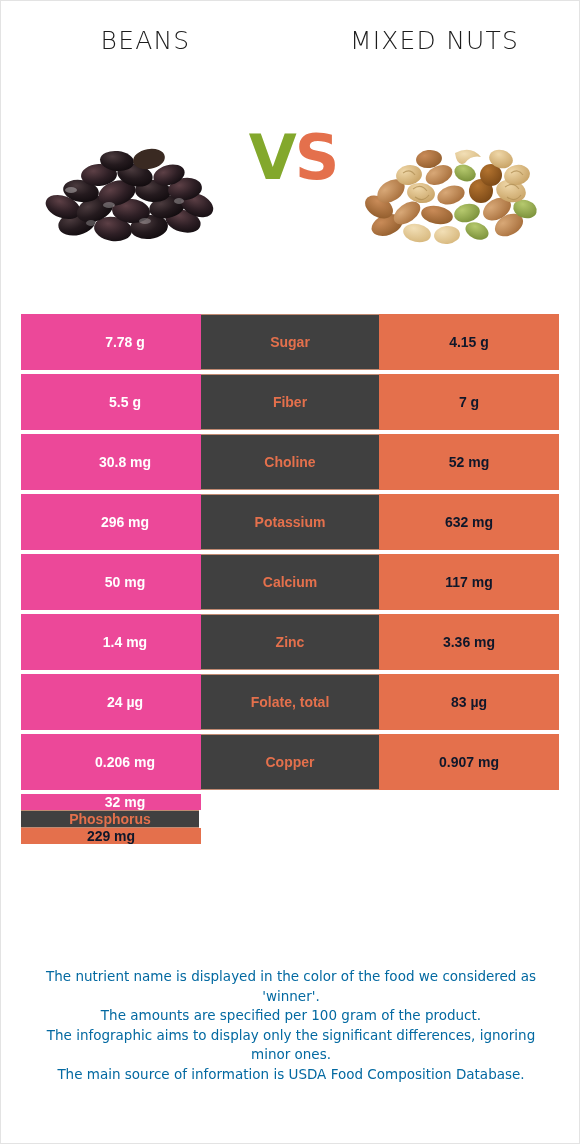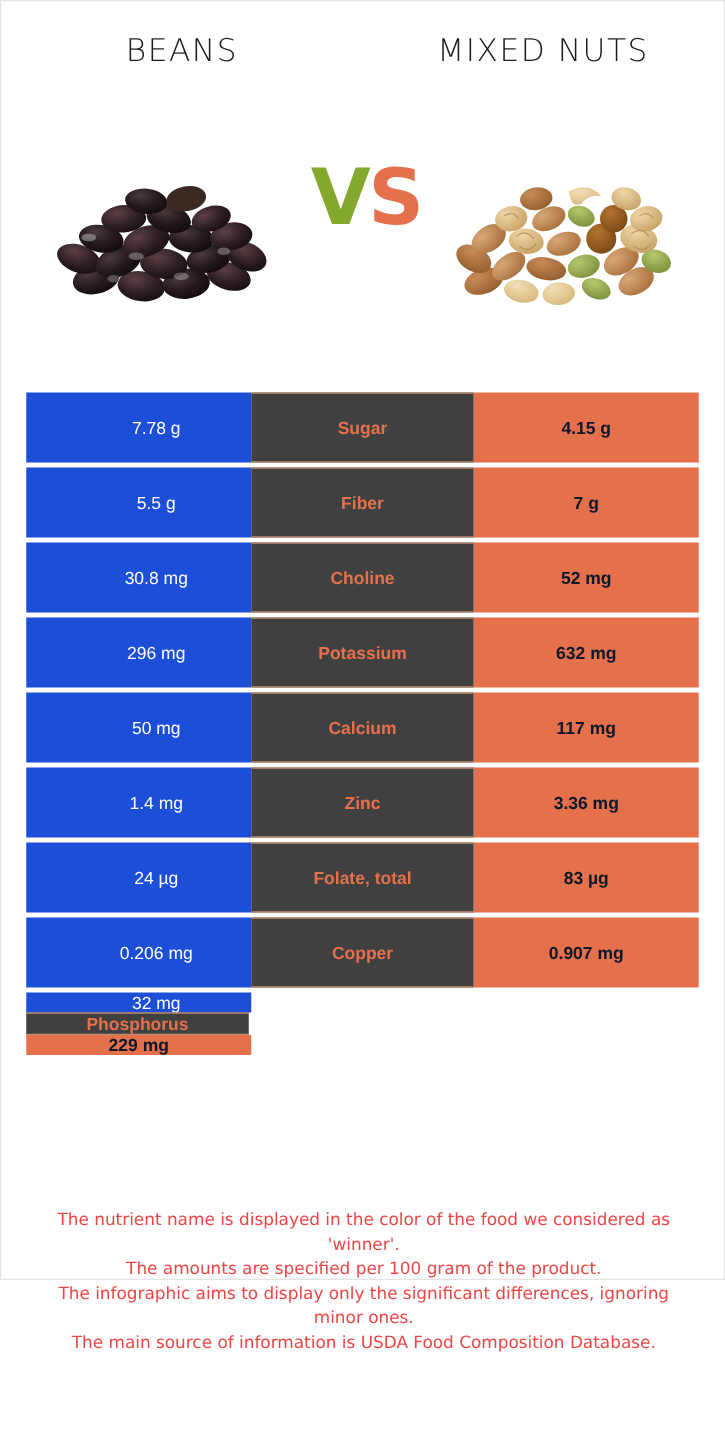--- a/index.html
+++ b/index.html
@@ -9,21 +9,21 @@
   }
   body {
     width: 580px;
     height: 1144px;
     font-family: "Liberation Sans", sans-serif;
     overflow: hidden;
   }
   #page {
     position: relative;
     width: 580px;
-    height: 1024px;
+    height: 1144px;
     box-sizing: border-box;
     border: 1px solid #e3e3e3;
     background: #ffffff;
   }
 
   
   .header-row {
     position: absolute;
     top: 18px;
     left: 0;
@@ -97,24 +97,24 @@
   .row:last-child { margin-bottom: 0; flex-direction: column; }
 
   .cell {
     display: flex;
     align-items: center;
     justify-content: center;
     box-sizing: border-box;
   }
   .cell-left {
     width: 180px;
-    background: #1d4ed8;
+    background: #ec4899;
     color: #ffffff;
     font-size: 14px;
-    font-weight: 400;
+    font-weight: 700;
     padding-left: 28px;
   }
   .cell-mid {
     width: 178px;
     background: #404040;
     font-size: 14px;
     font-weight: 600;
     border-top: 1px solid #c08a72;
     border-bottom: 1px solid #c08a72;
   }
@@ -130,21 +130,21 @@
   
   .footnote {
     position: absolute;
     top: 966px;
     left: 28px;
     width: 524px;
     text-align: center;
     font-family: "DejaVu Sans", sans-serif;
     font-size: 13.5px;
     line-height: 1.45;
-    color: #ef4444;
+    color: #0369a1;
   }
   .footnote p { margin: 0; }
 </style>
 </head>
 <body>
 
 <div id="page">
 
   <div class="header-row">
     <div class="header-cell">

